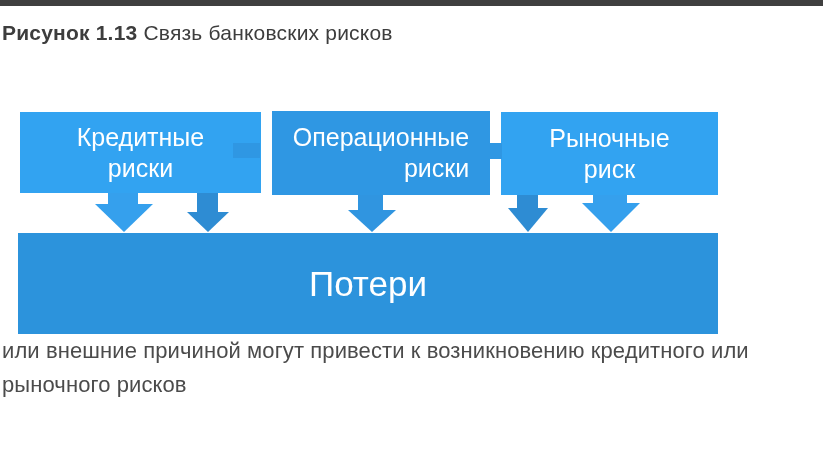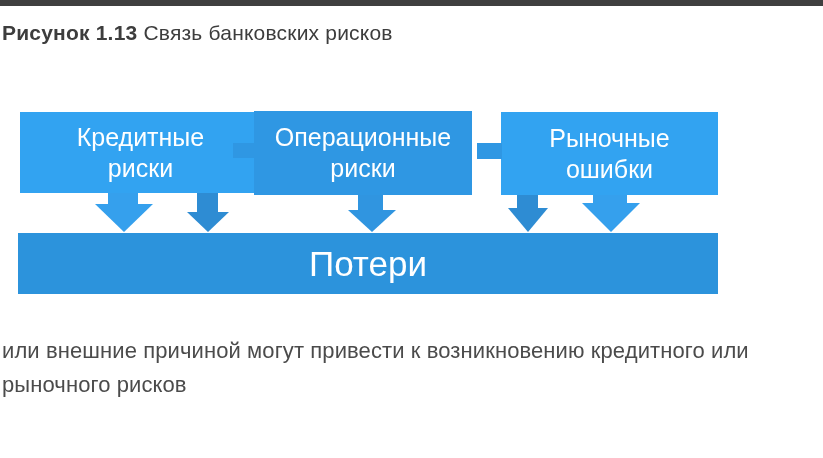--- a/index.html
+++ b/index.html
@@ -24,21 +24,21 @@
   .box{
     position:absolute;
     display:flex;align-items:center;justify-content:center;
     text-align:center;color:#ffffff;
     font-size:25px;line-height:31px;white-space:pre-line;
   }
   .box.light{background:var(--box-light,#32a3f1);}
   .box.mid{background:var(--box-mid,#2f97e3);}
   .connector{position:absolute;background:var(--box-mid,#2f97e3);}
   .loss{
-    position:absolute;left:18px;top:233px;width:700px;height:61px;
+    position:absolute;left:18px;top:233px;width:700px;height:101px;
     background:var(--loss,#2c93dc);
     display:flex;align-items:center;justify-content:center;
     color:#ffffff;font-size:35px;
   }
   .shaft{position:absolute;}
   .head{position:absolute;width:0;height:0;}
   .c-light{background:var(--arrow-light,#35a0ed);}
   .c-mid{background:var(--arrow-mid,#3095e0);}
   .c-dark{background:var(--arrow-dark,#2e8cd3);}
   .head.c-light{background:transparent;border-top-color:var(--arrow-light,#35a0ed);}
@@ -59,28 +59,28 @@
 
   <div class="top-rule"></div>
 
   <div class="caption"><b>Рисунок 1.13</b><span> Связь банковских рисков</span></div>
 
   <div class="box light" style="left:20px;top:112px;width:241px;height:81px;">
     <span>Кредитные
 риски</span>
   </div>
 
-  <div class="box mid" style="left:254px;top:111px;width:218px;height:84px;">
+  <div class="box mid" style="left:272px;top:111px;width:218px;height:84px;text-align:right;">
     <span>Операционные
 риски</span>
   </div>
 
   <div class="box light" style="left:501px;top:112px;width:217px;height:83px;">
     <span>Рыночные
-ошибки</span>
+риск</span>
   </div>
 
   <div class="connector" style="left:233px;top:143px;width:27px;height:15px;"></div>
   <div class="connector" style="left:477px;top:143px;width:25px;height:16px;"></div>
 
   <div class="shaft c-light" style="left:108px;top:193px;width:30px;height:12px;"></div>
   <div class="head c-light" style="left:95px;top:204px;border-left-width:29px;border-right-width:29px;border-top-width:28px;"></div>
 
   <div class="shaft c-dark" style="left:197px;top:193px;width:21px;height:20px;"></div>
   <div class="head c-dark" style="left:187px;top:212px;border-left-width:21px;border-right-width:21px;border-top-width:20px;"></div>

